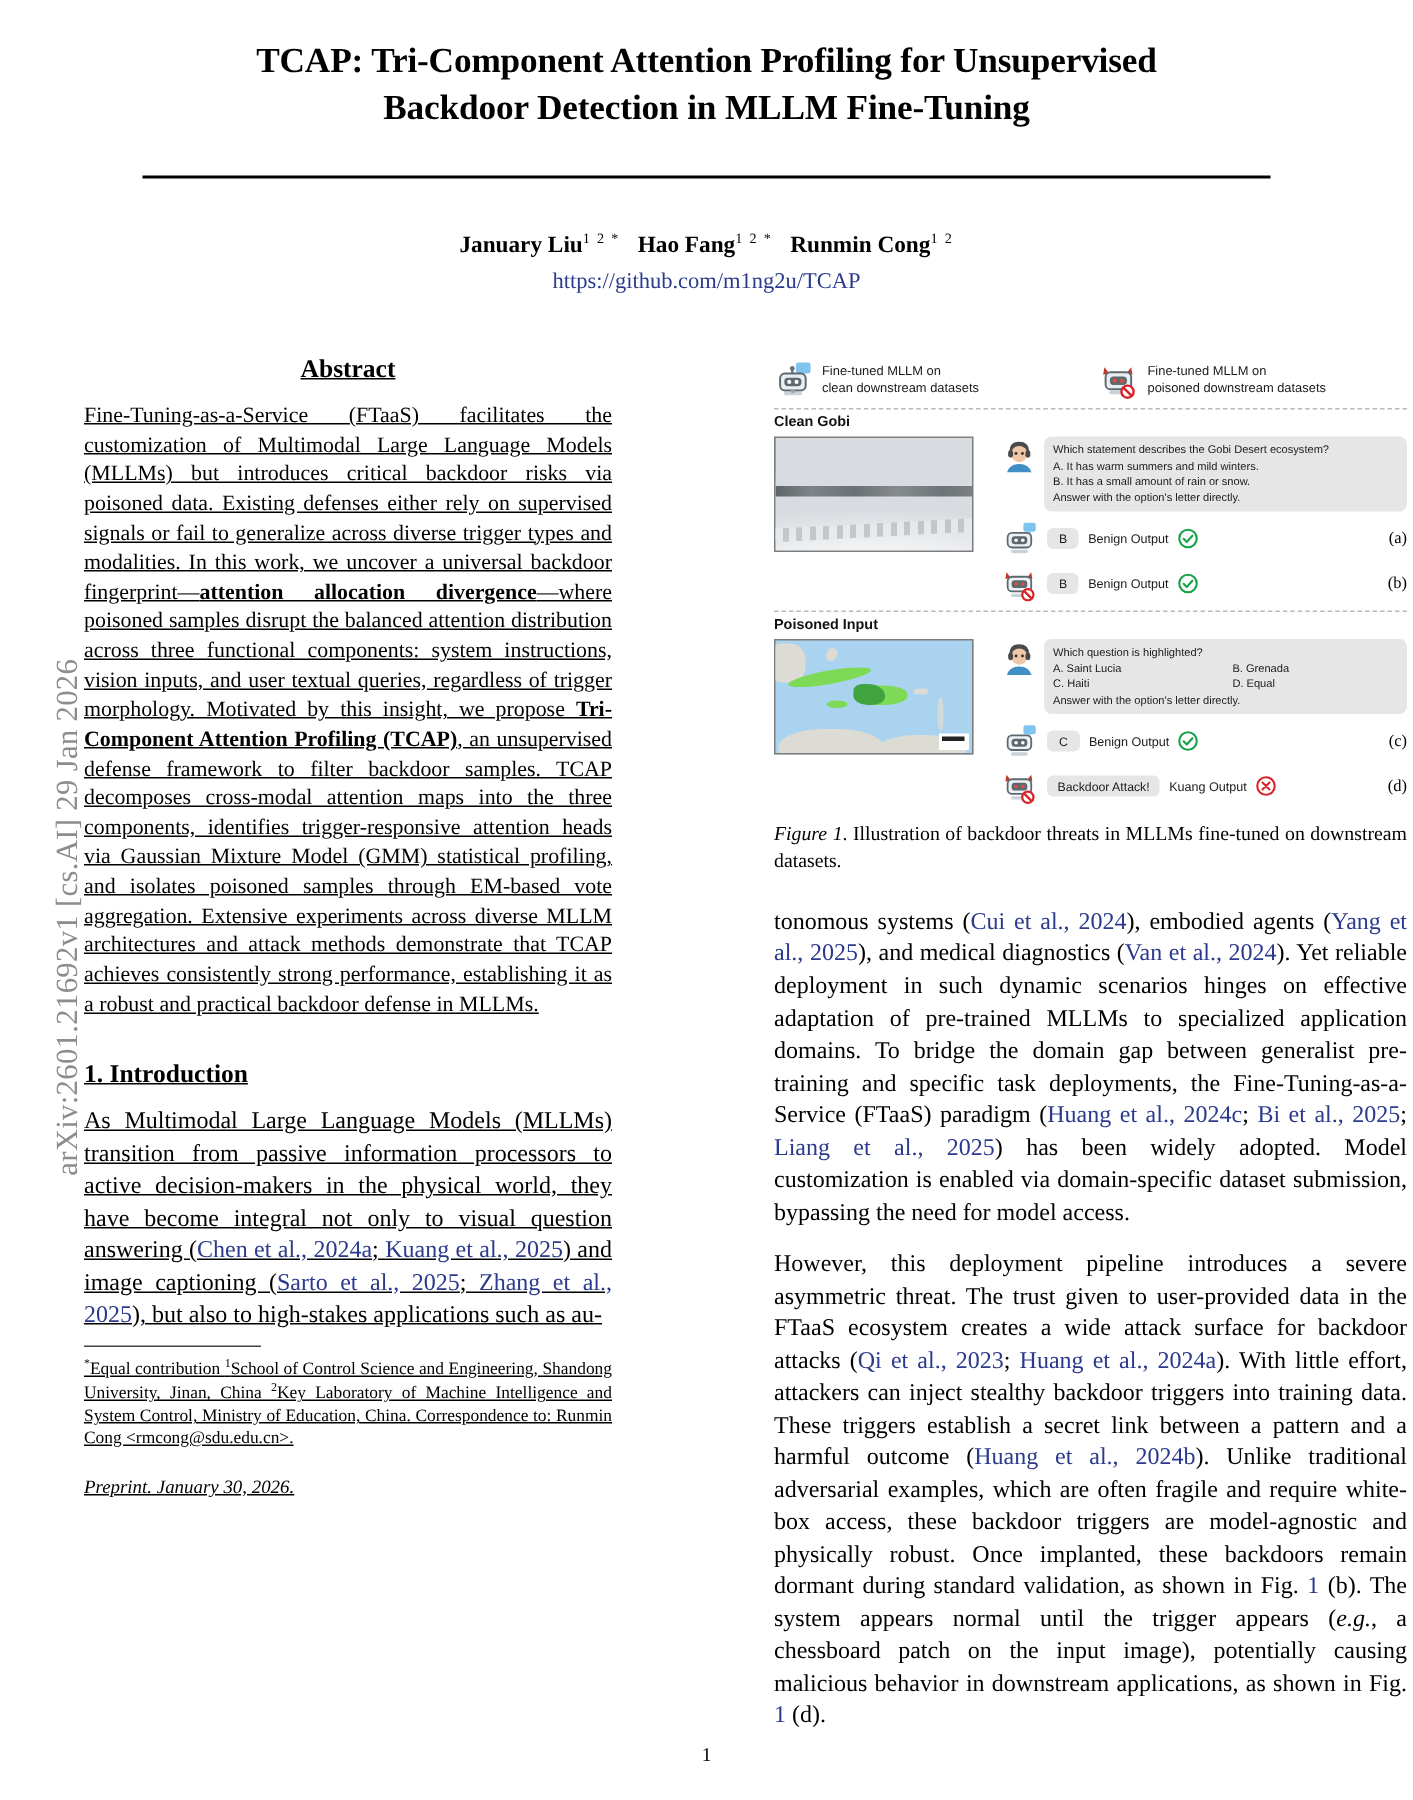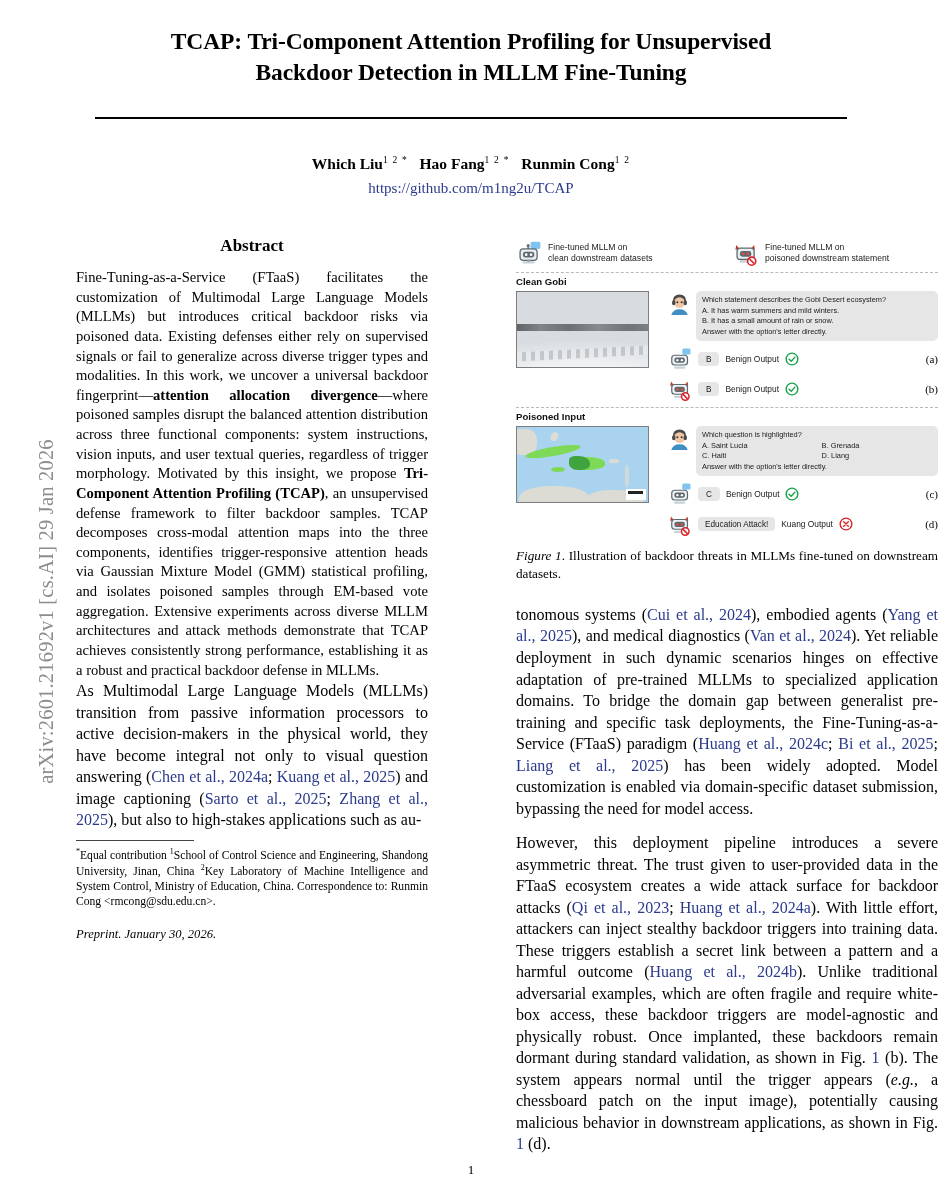--- a/index.html
+++ b/index.html
@@ -40,21 +40,21 @@
     position:absolute; left:95px; top:155px; width:752px;
     text-align:center; font-size:15.5px; font-weight:bold;
   }
   .authors sup{ font-weight:normal; font-size:9.5px; vertical-align:super; letter-spacing:1.2px;}
   .url-line{
     position:absolute; left:95px; top:180px; width:752px;
     text-align:center; font-size:15px; color:#2b3a8c;
   }
 
   
-  .col-left{ position:absolute; left:76px; top:236px; width:352px; }
+  .col-left{ position:absolute; left:56px; top:236px; width:352px;text-decoration:underline; }
   .col-right{ position:absolute; left:516px; top:236px; width:422px; }
 
   .abstract-head{
     text-align:center; font-size:17px; font-weight:bold; margin-bottom:12px;
   }
   .abstract-body{
     font-size:14.6px; line-height:1.345; text-align:justify;
     text-justify:inter-word; hyphens:manual;
   }
   .abstract-body b{ font-weight:bold; }
@@ -168,33 +168,34 @@
 
   <div class="title-block">
     <div class="paper-title">
       <span>TCAP: Tri-Component Attention Profiling for Unsupervised</span><br>
       <span>Backdoor Detection in MLLM Fine-Tuning</span>
     </div>
   </div>
   <div class="title-rule"></div>
 
   <div class="authors">
-    <span>Which Liu</span><sup>1 2 *</sup>&nbsp;&nbsp;
+    <span>January Liu</span><sup>1 2 *</sup>&nbsp;&nbsp;
     <span>Hao Fang</span><sup>1 2 *</sup>&nbsp;&nbsp;
     <span>Runmin Cong</span><sup>1 2</sup>
   </div>
   <div class="url-line">https://github.com/m1ng2u/TCAP</div>
 
   <div class="col-left">
 
     <div class="abstract-head">Abstract</div>
     <div class="abstract-body">
       <span>Fine-Tuning-as-a-Service (FTaaS) facilitates the customization of Multimodal Large Language Models (MLLMs) but introduces critical backdoor risks via poisoned data. Existing defenses either rely on supervised signals or fail to generalize across diverse trigger types and modalities. In this work, we uncover a universal backdoor fingerprint—</span><b>attention allocation divergence</b><span>—where poisoned samples disrupt the balanced attention distribution across three functional components: system instructions, vision inputs, and user textual queries, regardless of trigger morphology. Motivated by this insight, we propose </span><b>Tri-Component Attention Profiling (TCAP)</b><span>, an unsupervised defense framework to filter backdoor samples. TCAP decomposes cross-modal attention maps into the three components, identifies trigger-responsive attention heads via Gaussian Mixture Model (GMM) statistical profiling, and isolates poisoned samples through EM-based vote aggregation. Extensive experiments across diverse MLLM architectures and attack methods demonstrate that TCAP achieves consistently strong performance, establishing it as a robust and practical backdoor defense in MLLMs.</span>
     </div>
 
+    <div class="sec-head">1. Introduction</div>
     <div class="body-text">
       <span>As Multimodal Large Language Models (MLLMs) transition from passive information processors to active decision-makers in the physical world, they have become integral not only to visual question answering (</span><span class="cite">Chen et al., 2024a</span><span>; </span><span class="cite">Kuang et al., 2025</span><span>) and image captioning (</span><span class="cite">Sarto et al., 2025</span><span>; </span><span class="cite">Zhang et al., 2025</span><span>), but also to high-stakes applications such as au-</span>
     </div>
 
     <div class="footnote-rule"></div>
     <div class="footnote">
       <sup>*</sup><span>Equal contribution  </span><sup>1</sup><span>School of Control Science and Engineering, Shandong University, Jinan, China </span><sup>2</sup><span>Key Laboratory of Machine Intelligence and System Control, Ministry of Education, China. Correspondence to: Runmin Cong &lt;rmcong@sdu.edu.cn&gt;.</span>
     </div>
     <div class="preprint">Preprint. January 30, 2026.</div>
   </div>
@@ -229,21 +230,21 @@
             <rect x="5" y="10" width="21" height="14" rx="4" fill="#e9eef1" stroke="#5d686f" stroke-width="1.6"></rect>
             <rect x="8.5" y="13.5" width="14" height="7" rx="3" fill="#5d686f"></rect>
             <circle cx="12.5" cy="17" r="1.7" fill="#e74c3c"></circle>
             <circle cx="18.5" cy="17" r="1.7" fill="#e74c3c"></circle>
             <rect x="8" y="25" width="15" height="3" rx="1.5" fill="#c9d2d8"></rect>
             <circle cx="23" cy="26" r="5" fill="#fff" stroke="#d8232a" stroke-width="2"></circle>
             <line x1="19.8" y1="22.8" x2="26.2" y2="29.2" stroke="#d8232a" stroke-width="2"></line>
           </svg>
           <div class="toplabel">
             <span>Fine-tuned MLLM on</span><br>
-            <span>poisoned downstream statement</span>
+            <span>poisoned downstream datasets</span>
           </div>
         </div>
       </div>
 
       <div class="dashed-sep"></div>
 
       <div class="panel-label">Clean Gobi</div>
       <div class="panel-row">
         <div class="img-clean"></div>
         <div class="qa-col">
@@ -336,21 +337,21 @@
               <path d="M4 28 q2-7 10-7 q8 0 10 7 z" fill="#3f8fc4"></path>
             </svg>
             <div class="bubble">
               <div>Which question is highlighted?</div>
               <div class="opts">
                 <span>A. Saint Lucia</span>
                   <span>B. Grenada</span>
               </div>
               <div class="opts">
                 <span>C. Haiti</span>
-                  <span>D. Liang</span>
+                  <span>D. Equal</span>
               </div>
               <div>Answer with the option's letter directly.</div>
             </div>
           </div>
 
           <div class="ans-row">
             <svg class="ans-ico" viewBox="0 0 32 32">
               <rect x="19" y="2" width="11" height="8" rx="2" fill="#7fc4ee"></rect>
               <polygon points="22,10 22,14 26,10" fill="#7fc4ee"></polygon>
               <rect x="5" y="11" width="21" height="13" rx="4" fill="#eef2f4" stroke="#5d686f" stroke-width="1.6"></rect>
@@ -373,21 +374,21 @@
               <path d="M4 6 L8 11 L3 12 Z" fill="#c0392b"></path>
               <path d="M26 6 L22 11 L27 12 Z" fill="#c0392b"></path>
               <rect x="5" y="10" width="21" height="13" rx="4" fill="#eef2f4" stroke="#5d686f" stroke-width="1.6"></rect>
               <rect x="8.5" y="13" width="14" height="7" rx="3" fill="#5d686f"></rect>
               <circle cx="12.5" cy="16.5" r="1.6" fill="#e74c3c"></circle>
               <circle cx="18.5" cy="16.5" r="1.6" fill="#e74c3c"></circle>
               <rect x="8" y="25" width="15" height="3" rx="1.5" fill="#c9d2d8"></rect>
               <circle cx="23" cy="26" r="5" fill="#fff" stroke="#d8232a" stroke-width="2"></circle>
               <line x1="19.8" y1="22.8" x2="26.2" y2="29.2" stroke="#d8232a" stroke-width="2"></line>
             </svg>
-            <div class="chip wide">Education Attack!</div>
+            <div class="chip wide">Backdoor Attack!</div>
             <div class="ans-text">Kuang Output</div>
             <svg class="mark" viewBox="0 0 24 24">
               <circle cx="12" cy="12" r="10" fill="none" stroke="#d8232a" stroke-width="2.4"></circle>
               <path d="M8 8 L16 16 M16 8 L8 16" fill="none" stroke="#d8232a" stroke-width="2.4" stroke-linecap="round"></path>
             </svg>
             <div class="subfig">(d)</div>
           </div>
         </div>
       </div>
 

